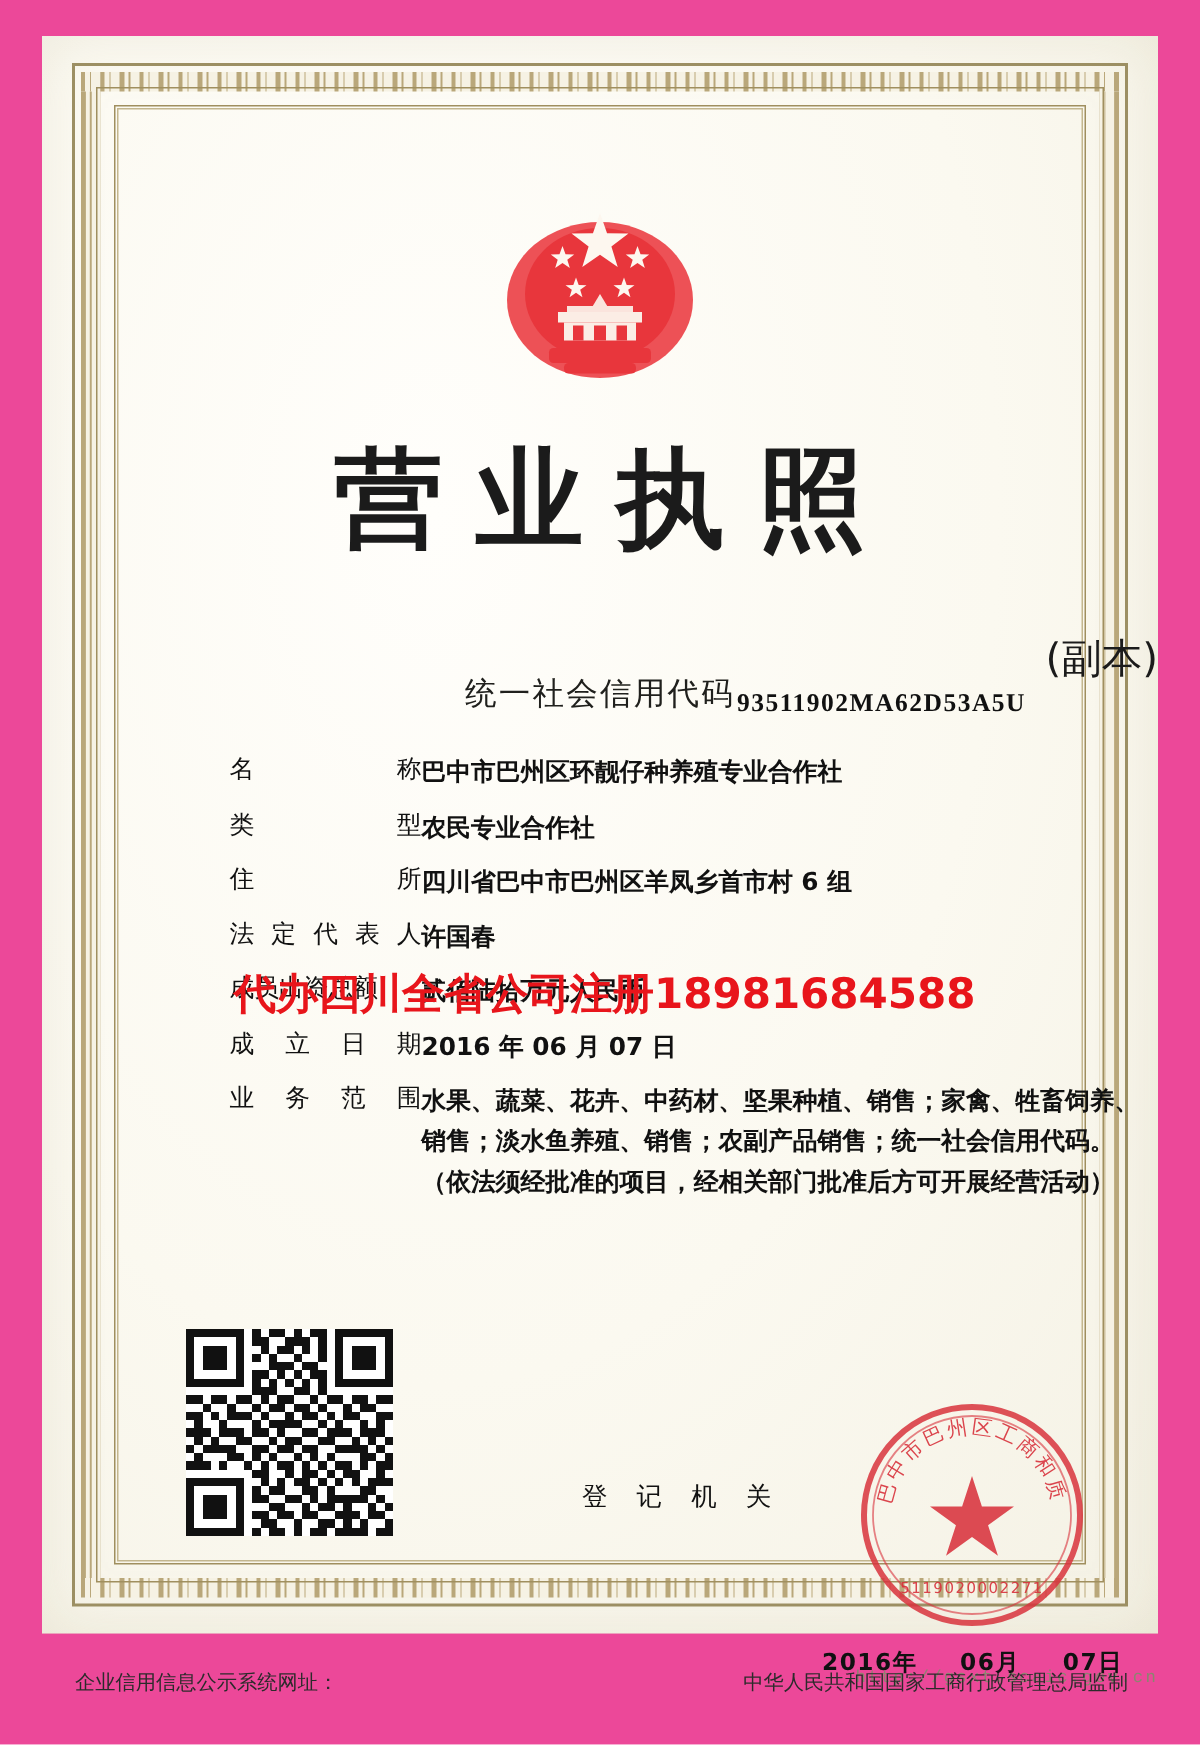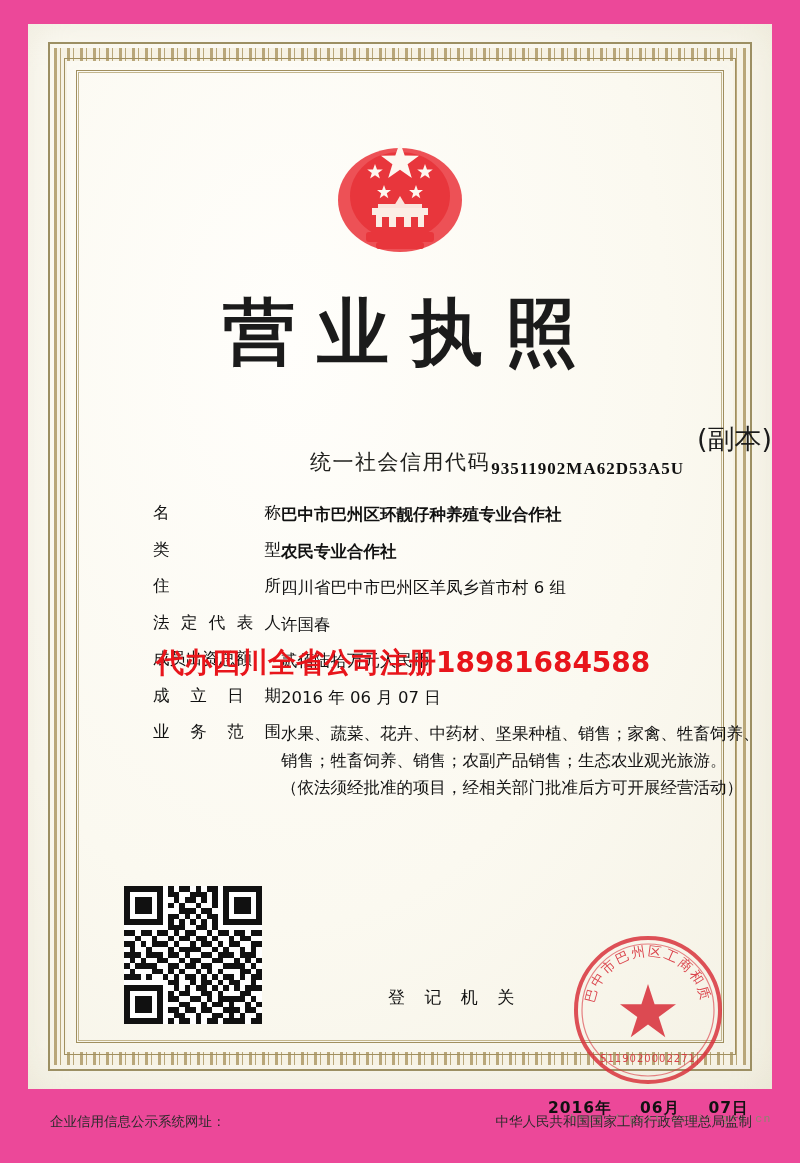--- a/index.html
+++ b/index.html
@@ -152,20 +152,21 @@
   }
   .row .label.spread {
     display: flex;
     justify-content: space-between;
   }
   .row .value {
     font-size: 16.5px;
     color: #111;
     line-height: 1.55;
     flex: 1;
+    font-weight: bold;
   }
   .row .value.bold {
     font-weight: bold;
   }
   .row.scope .value {
     line-height: 1.62;
   }
   .value .indent {
     display: block;
   }
@@ -367,21 +368,21 @@
 
       <div class="row scope">
         <div class="label spread">
           <span>业</span>
           <span>务</span>
           <span>范</span>
           <span>围</span>
         </div>
         <div class="value">
           <span class="indent">水果、蔬菜、花卉、中药材、坚果种植、销售；家禽、牲畜饲养、</span>
-          <span class="indent">销售；牲畜饲养、销售；农副产品销售；生态农业观光旅游。</span>
+          <span class="indent">销售；淡水鱼养殖、销售；农副产品销售；统一社会信用代码。</span>
           <span class="indent">（依法须经批准的项目，经相关部门批准后方可开展经营活动）</span>
         </div>
       </div>
 
     </div>
 
     <div class="ad-text">代办四川全省公司注册18981684588</div>
 
     <div class="qr">
       <svg id="qr-svg" viewBox="0 0 25 25" width="138" height="138" shape-rendering="crispEdges">

